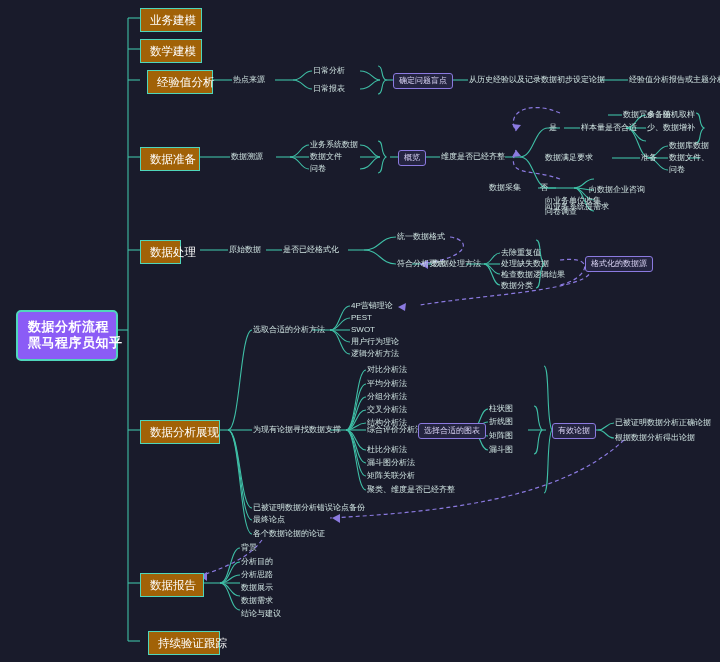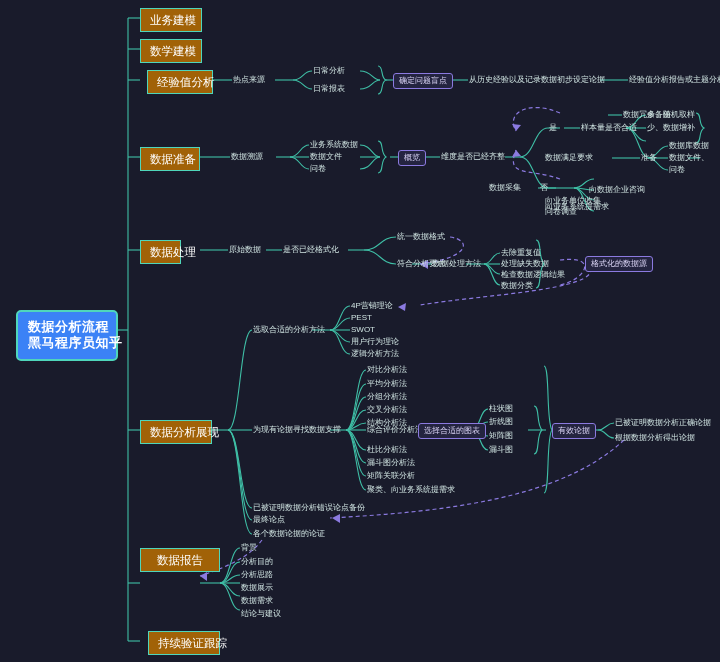--- a/index.html
+++ b/index.html
@@ -15,21 +15,21 @@
     position:absolute;
     box-sizing:border-box;
     color:#eaf6f5;
     white-space:nowrap;
     line-height:1.25;
   }
   
   .root{
     border:2px solid #4fd6bb;
     border-radius:5px;
-    background:#3b82f6;
+    background:#8b5cf6;
     padding:7px 10px;
     font-size:13px;
     font-weight:bold;
     color:#ffffff;
     text-align:center;
     letter-spacing:.5px;
   }
   
   .lvl1{
     border:1.6px solid #4fd6bb;
@@ -212,22 +212,22 @@
 <div class="node root" style="left:16px;top:310px;width:102px;">
   <div>数据分析流程</div>
   <div>黑马程序员知乎</div>
 </div>
 
 <div class="node lvl1" style="left:140px;top:8px;width:62px;">业务建模</div>
 <div class="node lvl1" style="left:140px;top:39px;width:62px;">数学建模</div>
 <div class="node lvl1" style="left:140px;top:70px;width:66px;margin-left:7px;">经验值分析</div>
 <div class="node lvl1" style="left:140px;top:147px;width:60px;">数据准备</div>
 <div class="node lvl1" style="left:140px;top:240px;width:41px;">数据处理</div>
-<div class="node lvl1" style="left:140px;top:420px;width:72px;">数据分析展现</div>
-<div class="node lvl1" style="left:140px;top:548px;width:80px;">数据报告</div>
+<div class="node lvl1" style="left:140px;top:420px;width:80px;">数据分析展现</div>
+<div class="node lvl1" style="left:140px;top:573px;width:64px;">数据报告</div>
 <div class="node lvl1" style="left:148px;top:631px;width:72px;">持续验证跟踪</div>
 
 <div class="node leaf" style="left:233px;top:75px;">热点来源</div>
 <div class="node leaf" style="left:313px;top:66px;">日常分析</div>
 <div class="node leaf" style="left:313px;top:84px;">日常报表</div>
 <div class="node hl" style="left:393px;top:73px;">确定问题盲点</div>
 <div class="node leaf" style="left:469px;top:75px;">从历史经验以及记录数据初步设定论据</div>
 <div class="node leaf" style="left:629px;top:75px;">经验值分析报告或主题分析框架，初步的明确性分析</div>
 
 <div class="node leaf" style="left:231px;top:152px;">数据溯源</div>
@@ -276,21 +276,21 @@
 <div class="node leaf" style="left:253px;top:425px;">为现有论据寻找数据支撑</div>
 <div class="node leaf" style="left:367px;top:365px;">对比分析法</div>
 <div class="node leaf" style="left:367px;top:379px;">平均分析法</div>
 <div class="node leaf" style="left:367px;top:392px;">分组分析法</div>
 <div class="node leaf" style="left:367px;top:405px;">交叉分析法</div>
 <div class="node leaf" style="left:367px;top:418px;">结构分析法</div>
 <div class="node leaf" style="left:367px;top:425px;">综合评价分析法</div>
 <div class="node leaf" style="left:367px;top:445px;">杜比分析法</div>
 <div class="node leaf" style="left:367px;top:458px;">漏斗图分析法</div>
 <div class="node leaf" style="left:367px;top:471px;">矩阵关联分析</div>
-<div class="node leaf" style="left:367px;top:485px;">聚类、向业务系统提需求</div>
+<div class="node leaf" style="left:367px;top:485px;">聚类、维度是否已经齐整</div>
 
 <div class="node hl" style="left:418px;top:423px;">选择合适的图表</div>
 <div class="node leaf" style="left:489px;top:404px;">柱状图</div>
 <div class="node leaf" style="left:489px;top:417px;">折线图</div>
 <div class="node leaf" style="left:489px;top:431px;">矩阵图</div>
 <div class="node leaf" style="left:489px;top:445px;">漏斗图</div>
 
 <div class="node hl" style="left:552px;top:423px;">有效论据</div>
 <div class="node leaf" style="left:615px;top:418px;">已被证明数据分析正确论据</div>
 <div class="node leaf" style="left:615px;top:433px;">根据数据分析得出论据</div>

